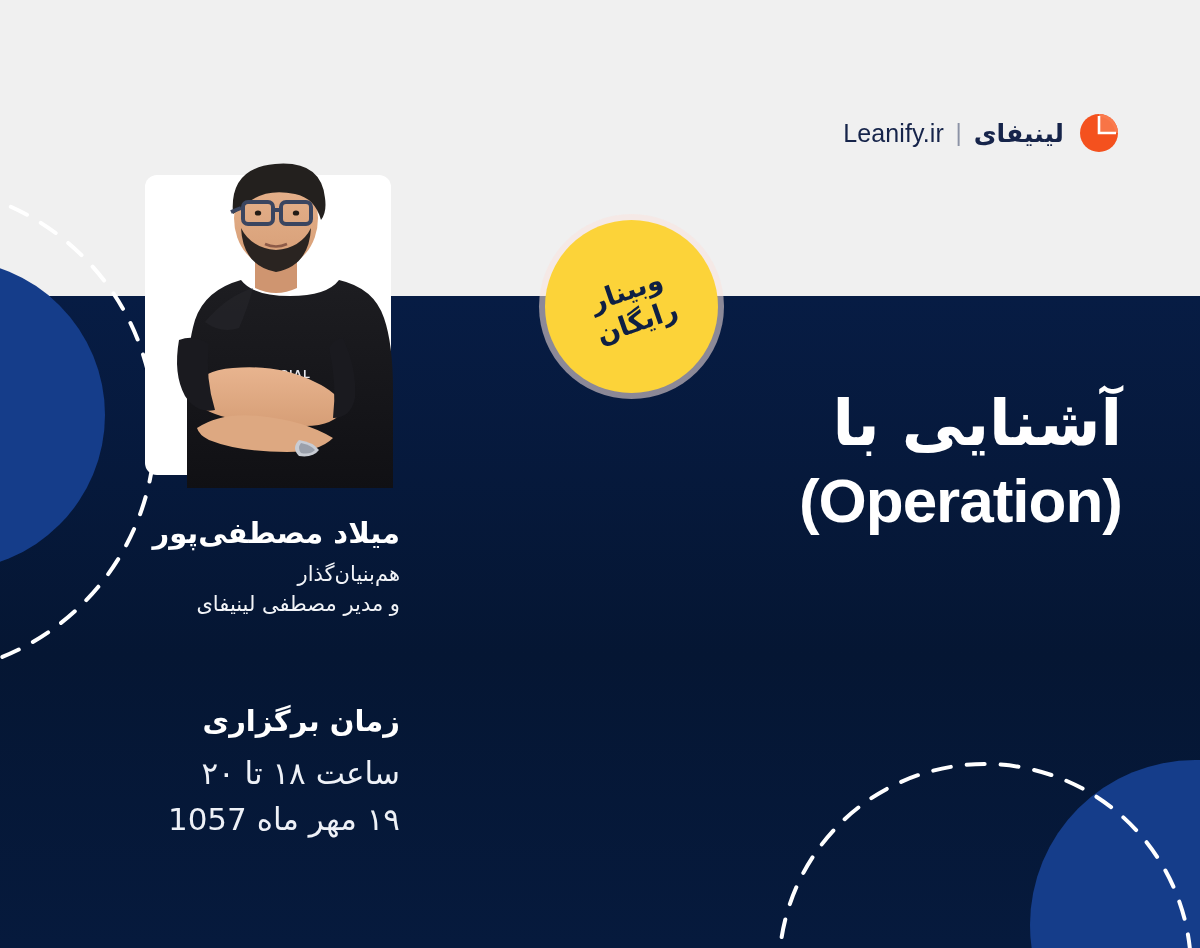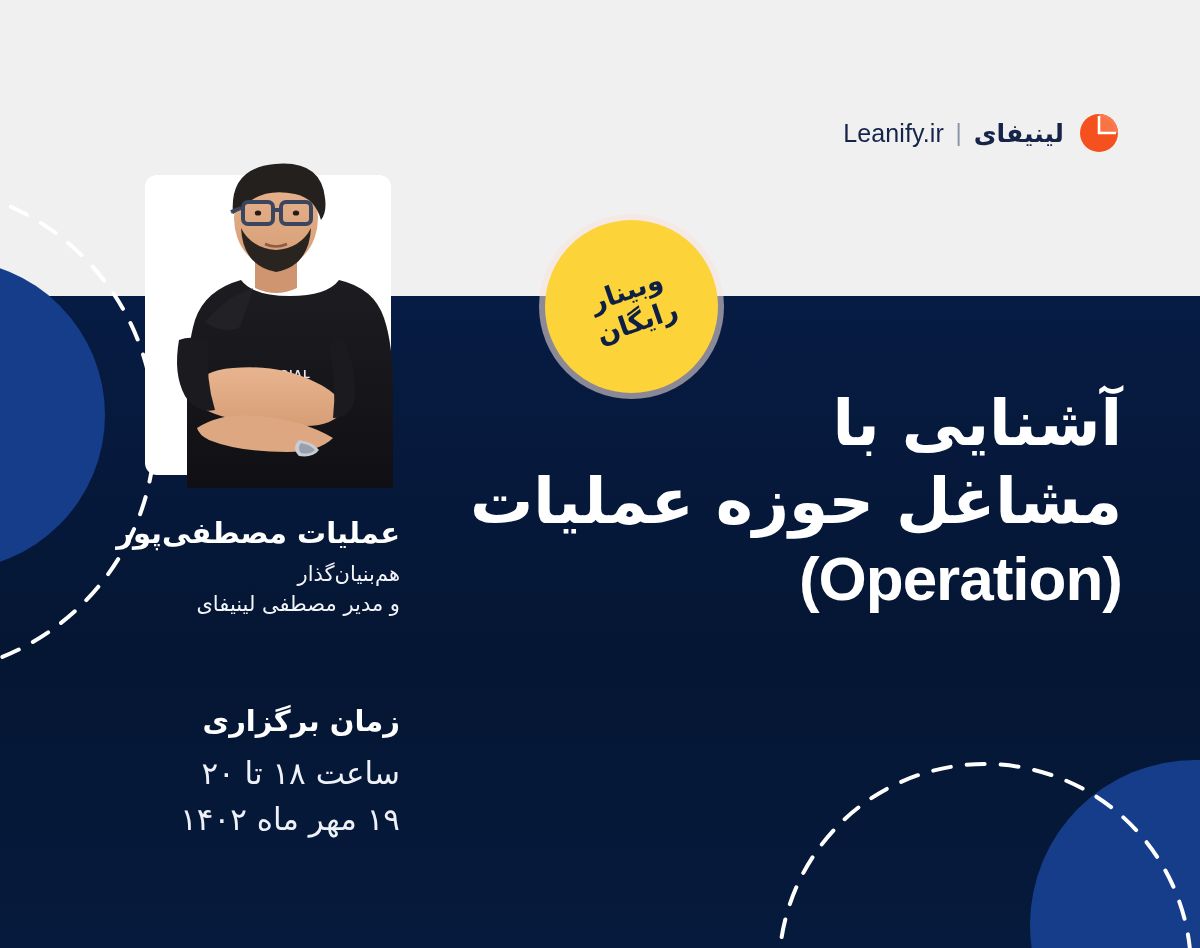--- a/index.html
+++ b/index.html
@@ -278,33 +278,32 @@
 
   <div class="badge">
     <div class="badge-text">
       <span>وبینار</span>
       <span>رایگان</span>
     </div>
   </div>
 
   <div class="title-block">
     <div class="title-line">آشنایی با</div>
-    <div class="title-line">مشاغل حوزه عملیات</div>
     <div class="title-line en">(Operation)</div>
   </div>
 
   <div class="speaker-block">
-    <div class="speaker-name">عملیات مصطفی‌پور</div>
+    <div class="speaker-name">میلاد مصطفی‌پور</div>
     <div class="speaker-role">
       <span>هم‌بنیان‌گذار</span>
       <span>و مدیر مصطفی لینیفای</span>
     </div>
   </div>
 
   <div class="time-block">
     <div class="time-heading">زمان برگزاری</div>
     <div class="time-detail">
       <span>ساعت ۱۸ تا ۲۰</span>
-      <span>۱۹ مهر ماه ۱۴۰۲</span>
+      <span>۱۹ مهر ماه 1057</span>
     </div>
   </div>
 
 </div>
 
 </body></html>

